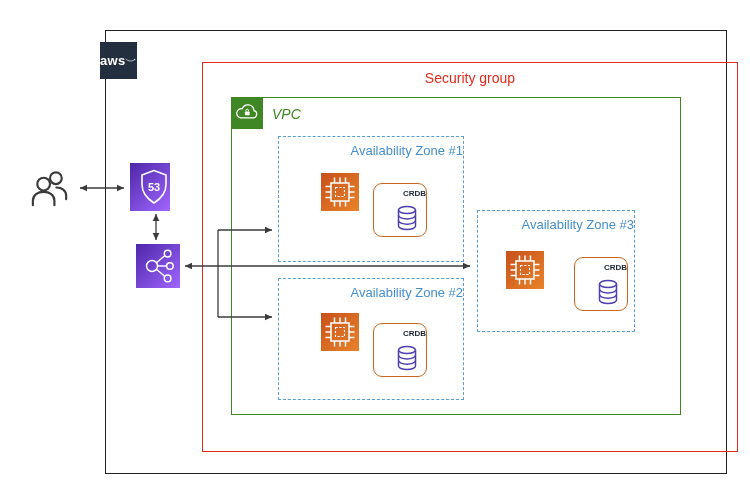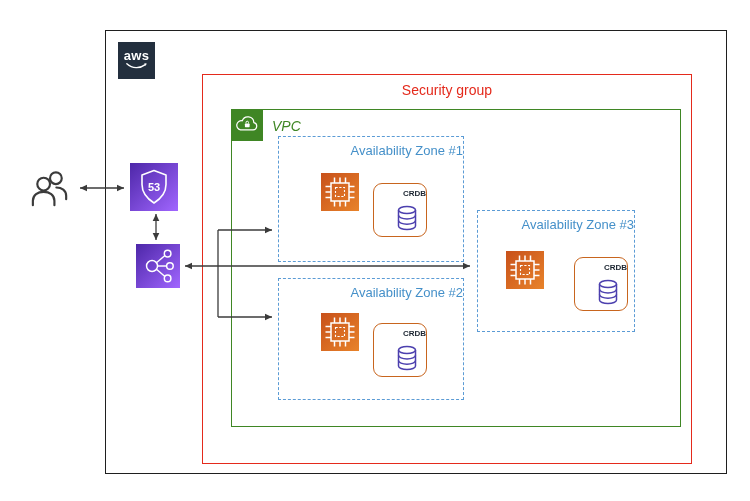--- a/index.html
+++ b/index.html
@@ -3,25 +3,25 @@
 <meta charset="utf-8">
 <style>
   html,body{margin:0;padding:0;background:#fff;}
   *{box-sizing:border-box;}
   .canvas{position:relative;width:750px;height:501px;background:#ffffff;
           font-family:"Liberation Sans","DejaVu Sans",sans-serif;overflow:hidden;}
   .arrows{position:absolute;left:0;top:0;pointer-events:none;z-index:6;}
 
   .outer-box{position:absolute;left:105px;top:30px;width:622px;height:444px;
              border:1.5px solid #1f1f1f;background:#fff;}
-  .aws-logo{position:absolute;left:118px;top:42px;width:37px;height:37px;background:#232f3e;
-            color:#fff;display:flex;flex-direction:column;align-items:center;justify-content:center;z-index:2;}
+  .aws-logo{position:absolute;left:100px;top:42px;width:37px;height:37px;background:#232f3e;
+            color:#fff;display:flex;flex-direction:row;align-items:center;justify-content:center;z-index:2;}
   .aws-logo .word{font-size:13px;font-weight:bold;line-height:12px;letter-spacing:.3px;}
 
-  .sg-box{position:absolute;left:202px;top:62px;width:490px;height:390px;border:1px solid #e42a1c;margin-top:12px;}
+  .sg-box{position:absolute;left:202px;top:62px;width:536px;height:390px;border:1px solid #e42a1c;}
   .sg-label{position:absolute;top:7px;left:0;right:0;text-align:center;color:#e42a1c;font-size:14px;}
 
   .vpc-box{position:absolute;left:230px;top:96px;width:450px;height:318px;border:1px solid #3f8624;font-style:italic;}
   .vpc-icon{position:absolute;left:-1px;top:-1px;width:32px;height:32px;background:#3f8624;
             display:flex;align-items:center;justify-content:center;}
   .vpc-label{position:absolute;left:40px;top:8px;color:#3f8624;font-size:14px;}
 
   .az{position:absolute;border:1.4px dashed #5b9bd5;}
   .az-label{position:absolute;top:6px;left:0;right:0;text-align:right;color:#4590c9;font-size:13px;}
   #az1{left:278px;top:136px;width:186px;height:126px;}
@@ -32,21 +32,21 @@
   #az1 .ec2{left:42px;top:36px;} #az2 .ec2{left:42px;top:34px;} #az3 .ec2{left:28px;top:40px;}
 
   .crdb{position:absolute;width:54px;height:54px;background:#fff;border:1.5px solid #c8651e;
         border-radius:9px;z-index:2;}
   #az1 .crdb{left:94px;top:46px;} #az2 .crdb{left:94px;top:44px;} #az3 .crdb{left:96px;top:46px;}
   .crdb-label{position:absolute;top:5px;left:0;right:0;text-align:right;font-size:8px;
               font-weight:bold;color:#1b2430;}
   .crdb .db{position:absolute;right:8px;bottom:5px;}
 
   .users{position:absolute;left:27px;top:165px;width:47px;height:47px;}
-  .r53{position:absolute;left:130px;top:163px;width:48px;height:48px;
+  .r53{position:absolute;left:130px;top:163px;width:40px;height:48px;
        background:linear-gradient(135deg,#4d27a8,#a166ff);}
   .elb{position:absolute;left:136px;top:244px;width:44px;height:44px;
        background:linear-gradient(135deg,#4d27a8,#a166ff);}
 </style>
 </head>
 <body>
 
 <div class="canvas">
 
   <svg class="arrows" width="750" height="501" viewBox="0 0 750 501">

